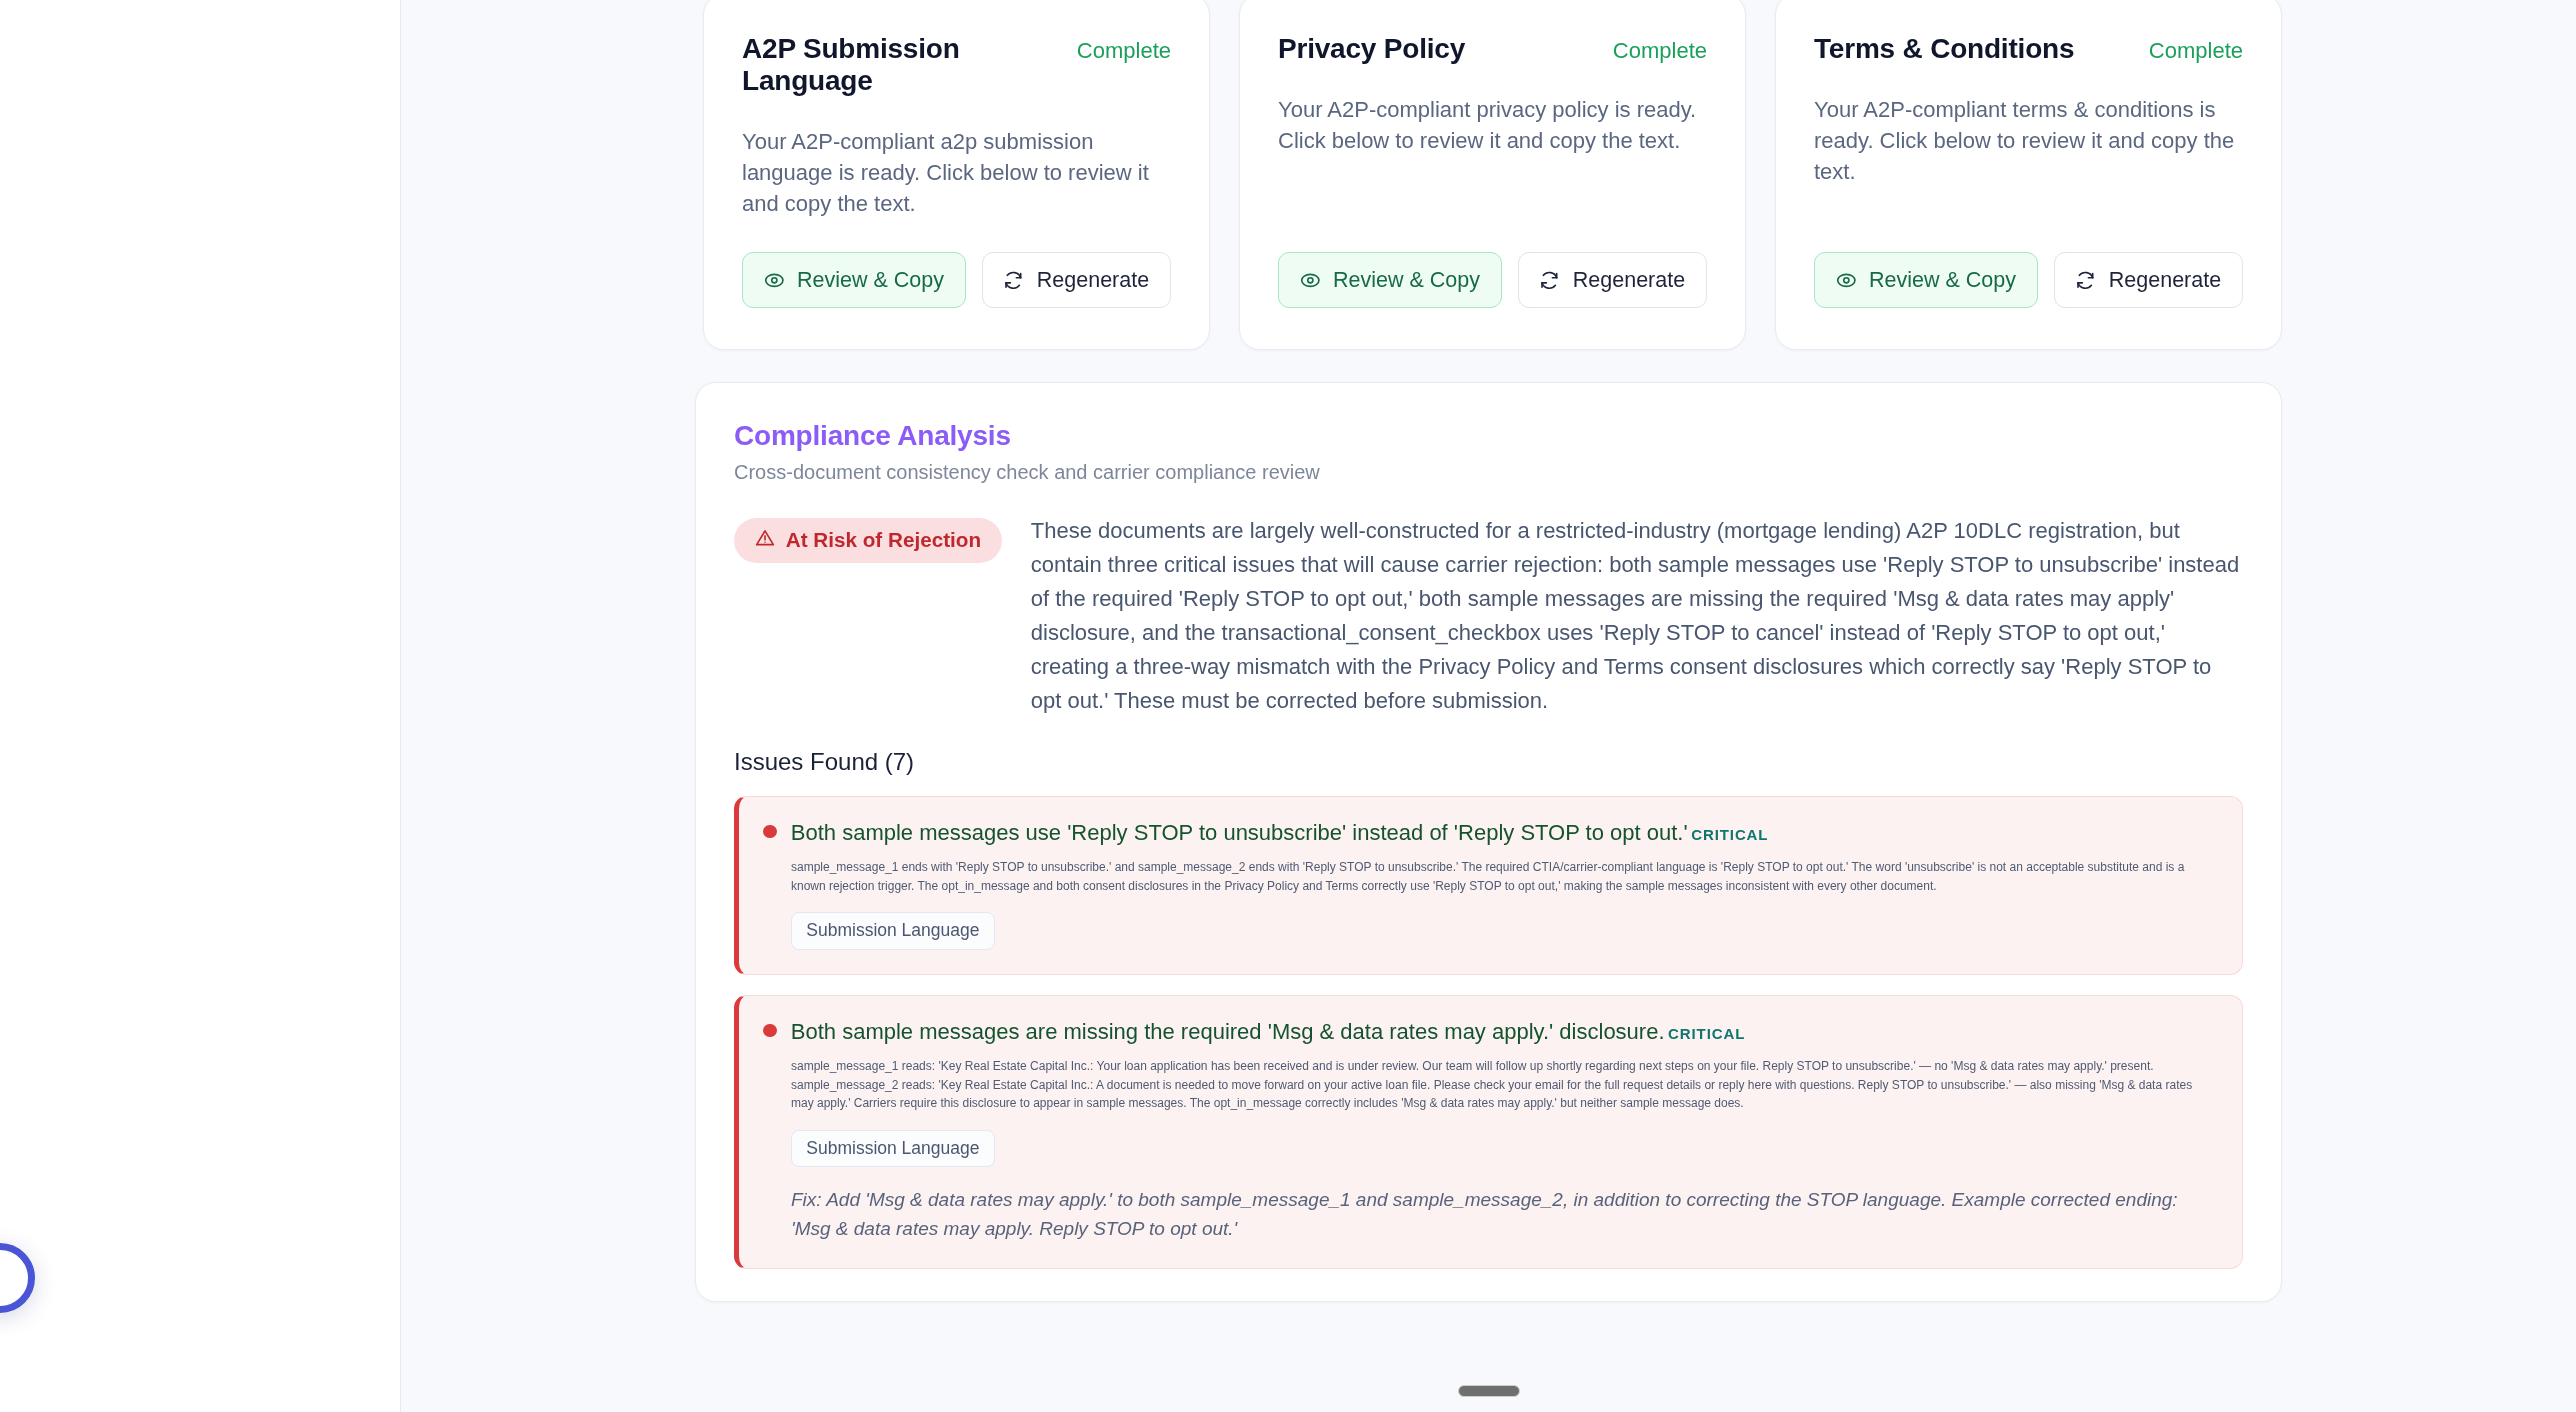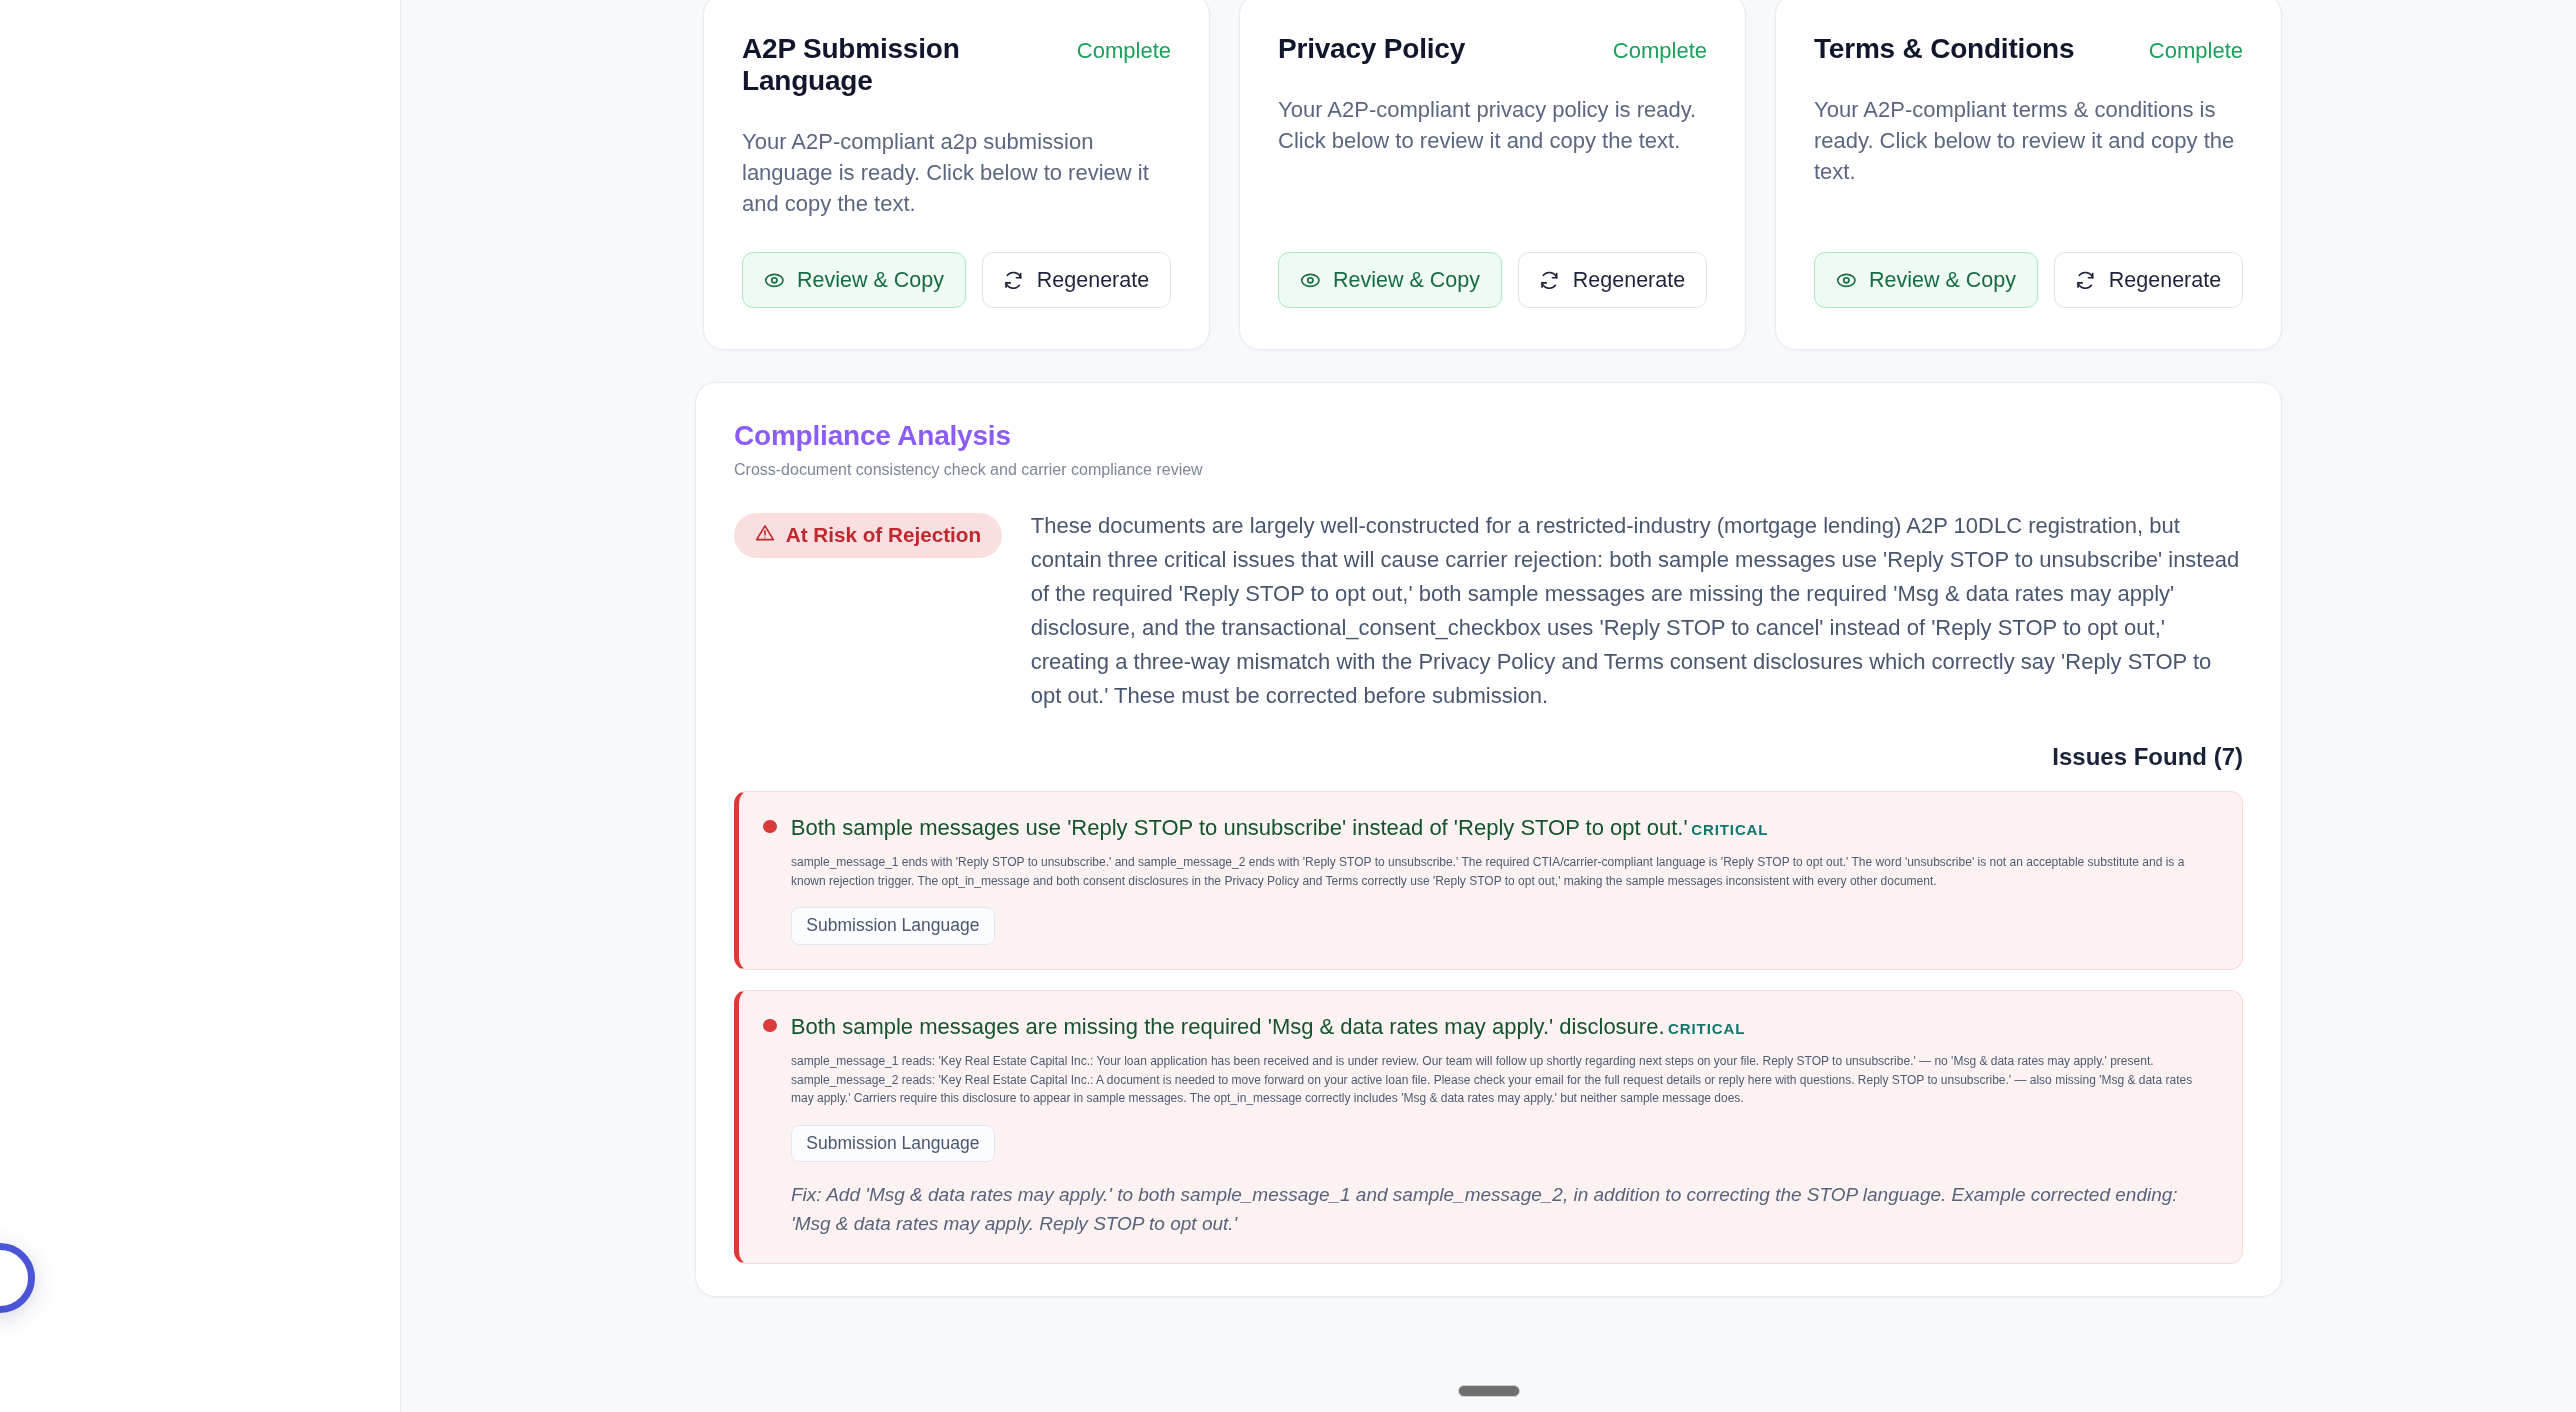--- a/index.html
+++ b/index.html
@@ -146,21 +146,21 @@
 
   .analysis-title {
     font-size: 28px;
     font-weight: 600;
     color: #8b5cf6;
     letter-spacing: -0.2px;
   }
 
   .analysis-sub {
     margin-top: 9.5px;
-    font-size: 16px;
+    font-size: 20px;
     color: #7d8799;
     font-weight: 400;
   }
 
   .summary-row {
     display: flex;
     gap: 29px;
     margin-top: 30px;
     align-items: flex-start;
   }
@@ -183,23 +183,22 @@
   .summary-text {
     flex: 1 1 auto;
     font-size: 22px;
     line-height: 1.54;
     color: #49566f;
   }
 
   .issues-heading {
     margin-top: 30px;
     font-size: 24px;
-    font-weight: 700;
+    font-weight: 400;
     color: #1a2238;
-    text-align: right;
   }
 
   
   .issue-list { margin-top: 20.7px; display: flex; flex-direction: column; gap: 20.7px; }
 
   .issue-card {
     background: #fdf2f2;
     border: 1.6px solid #f6dada;
     border-left: 5.6px solid #dc3a3a;
     border-radius: 12.7px;

